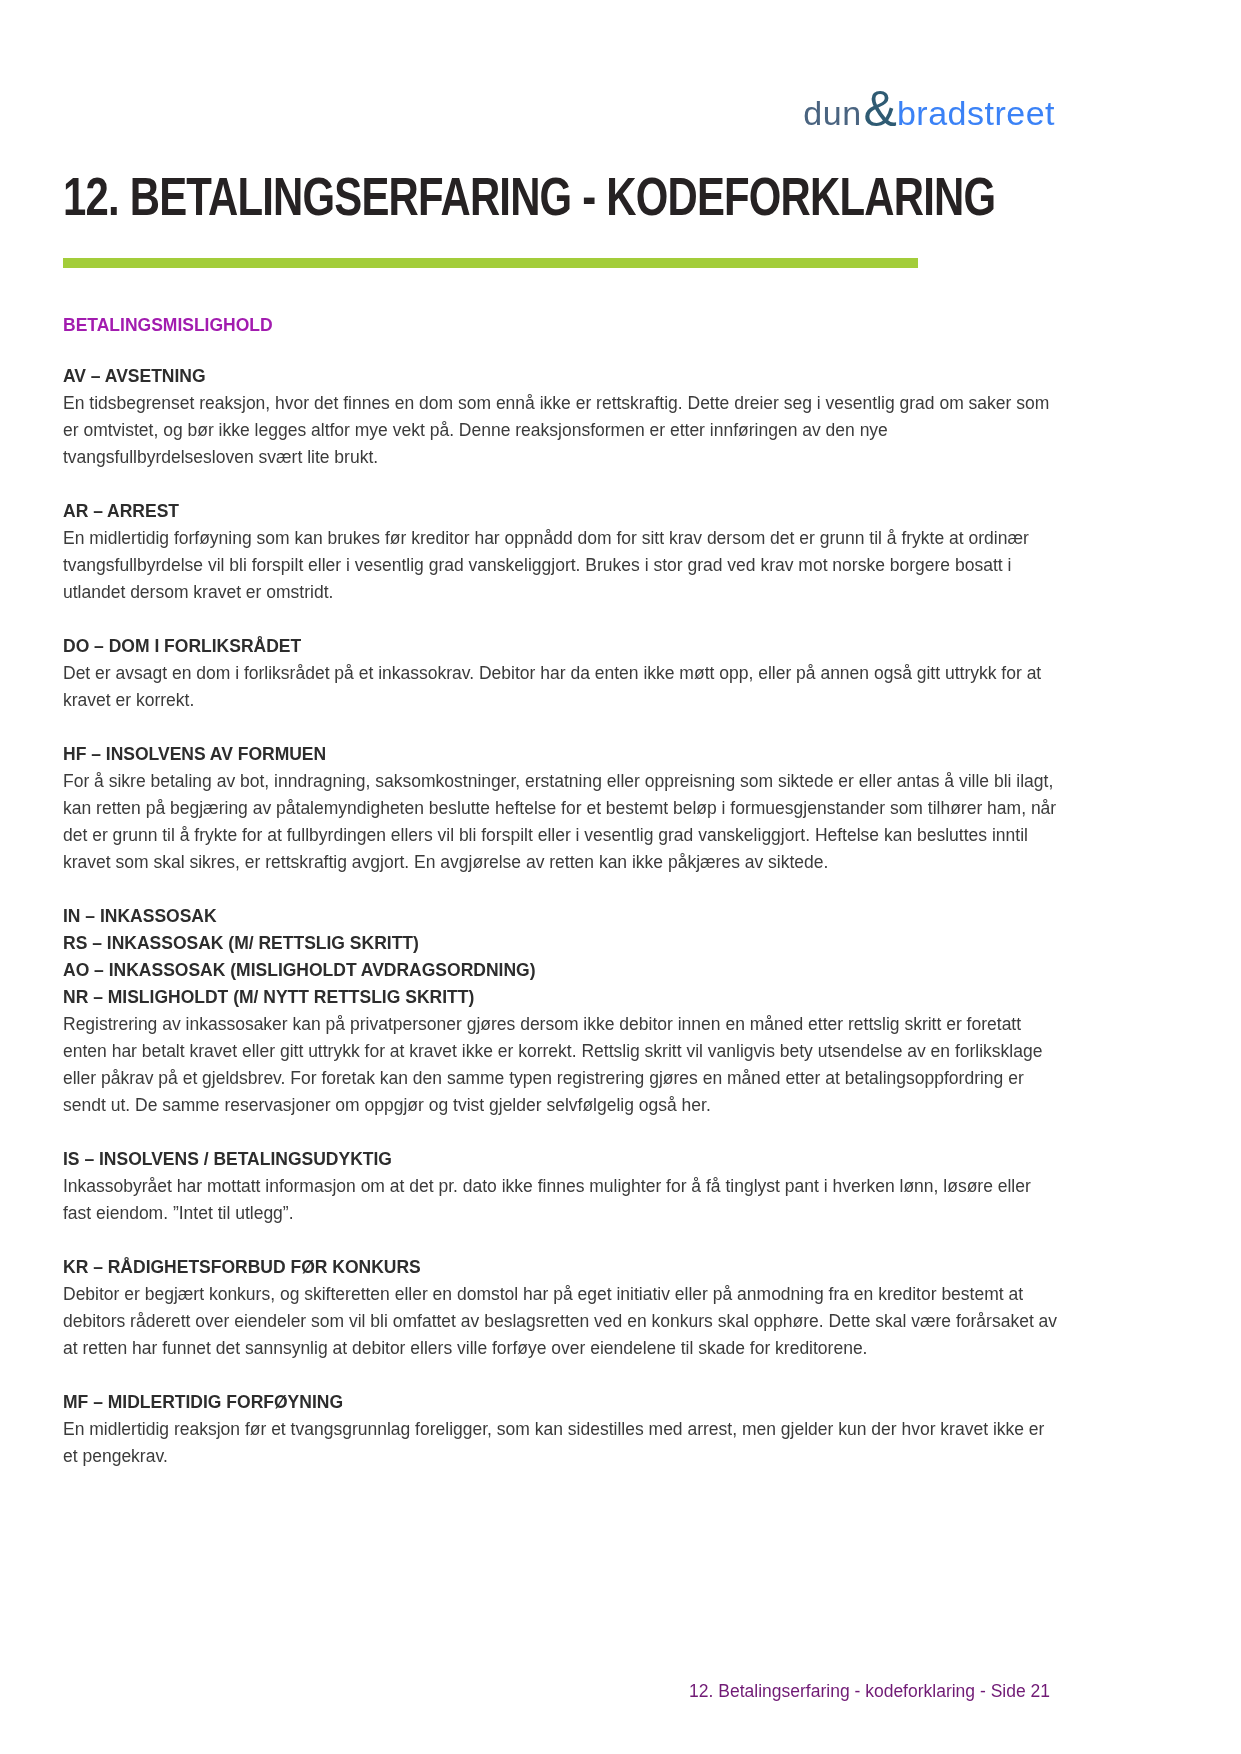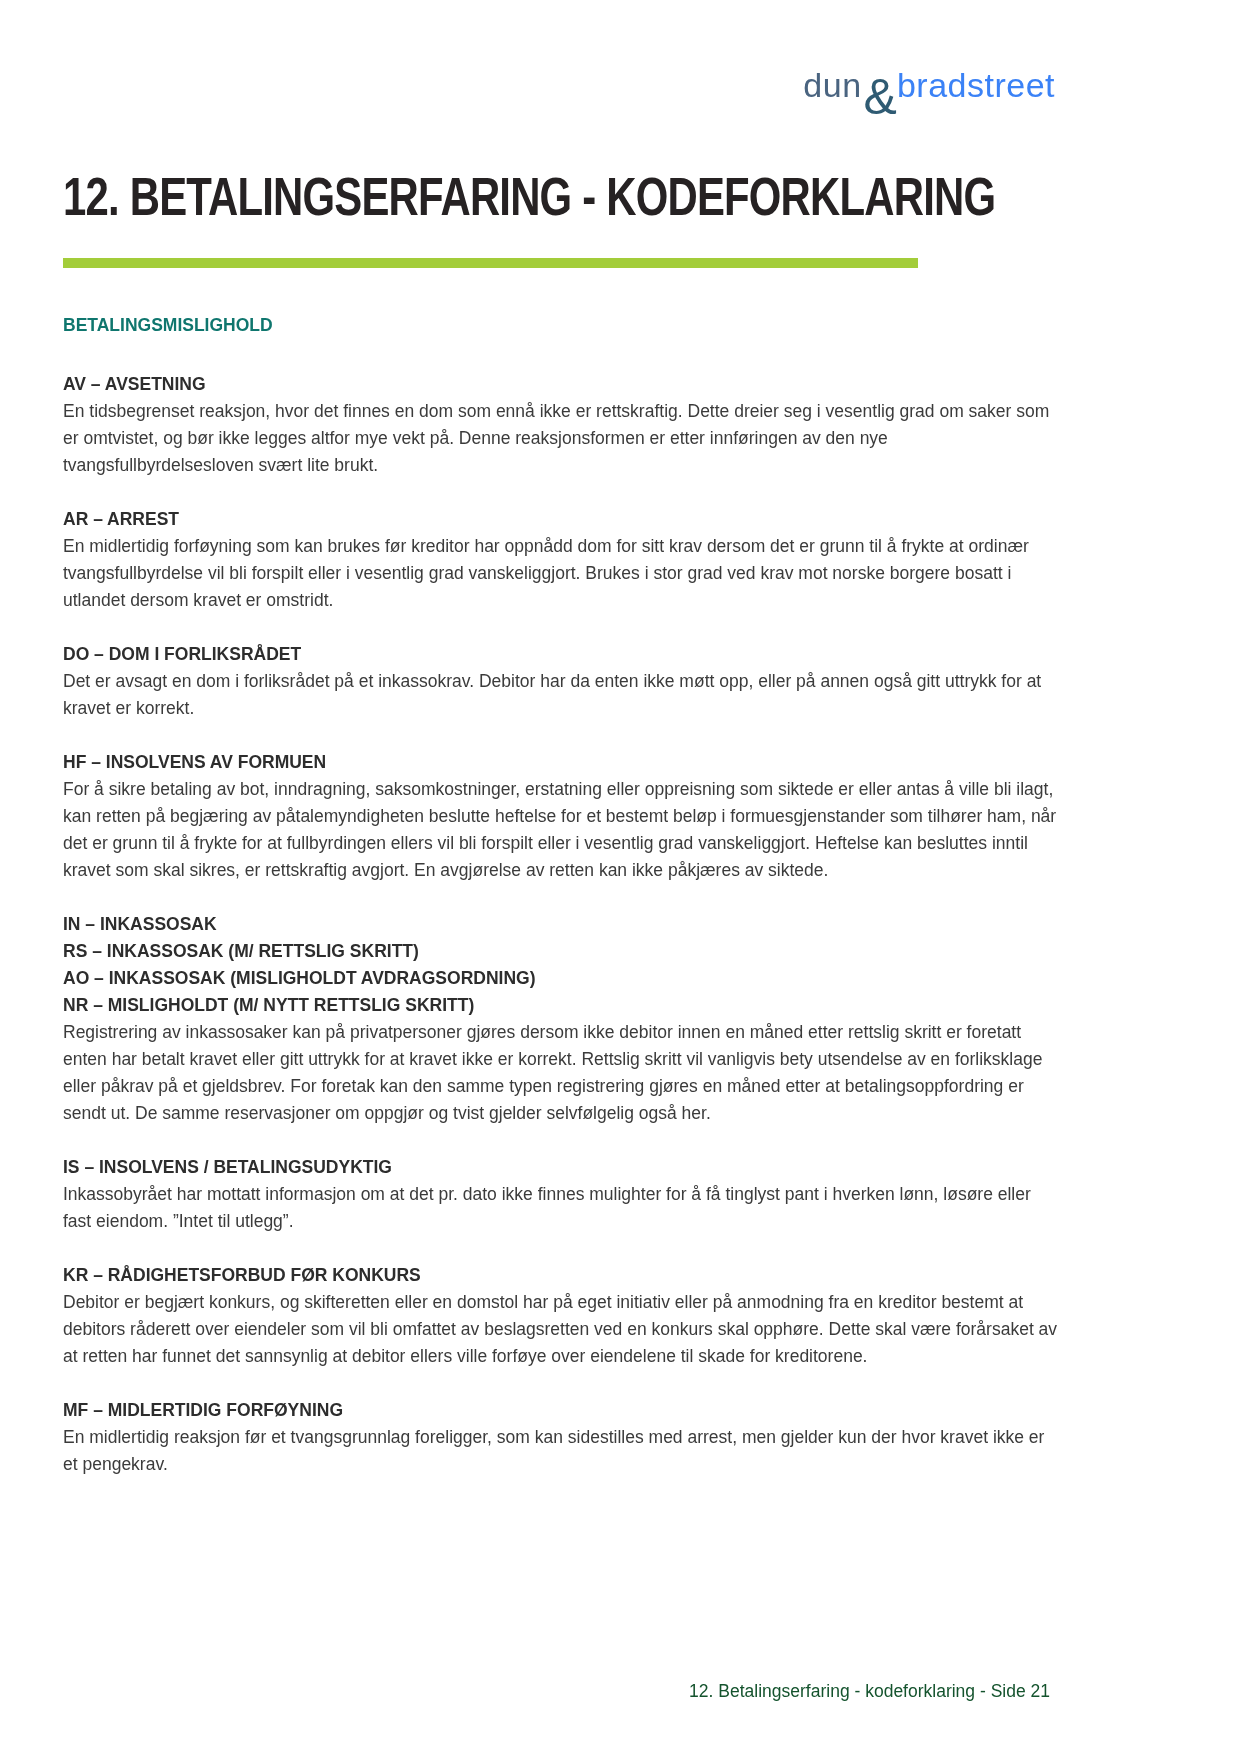--- a/index.html
+++ b/index.html
@@ -10,24 +10,24 @@
     margin: 0 auto;
     background: #ffffff;
     font-family: "Liberation Sans", sans-serif;
     color: #3b3b3b;
     overflow: hidden;
   }
 
   
   .logo {
     position: absolute;
-    top: 68px;
+    top: 80px;
     right: 186px;
     display: flex;
-    align-items: flex-start;
+    align-items: flex-end;
     line-height: 1;
     user-select: none;
   }
   .logo .word-dun   { font-size: 34px; letter-spacing: 0.5px; }
   .logo .amp {
     font-size: 50px;
     font-weight: 400;
     margin: 0 0px 0 2px;
     position: relative;
     top: 4px;
@@ -60,39 +60,39 @@
   .content {
     position: absolute;
     left: 63px;
     top: 312px;
     width: 995px;
     font-size: 17.5px;
     line-height: 27px;
   }
   .intro-heading {
     font-weight: 700;
-    color: #0f766e;
-    margin: 0 0 32px 0;
+    color: #a21caf;
+    margin: 0 0 24px 0;
   }
   .section .h {
     font-weight: 700;
     color: #2d2d2d;
   }
   .section p {
     margin: 0 0 27px 0;
     color: #3b3b3b;
   }
 
   
   .footer {
     position: absolute;
     right: 191px;
     bottom: 52px;
     font-size: 17.5px;
-    color: #14532d;
+    color: #701a75;
   }
 </style>
 </head>
 <body>
 
 <div class="page">
 
   <div class="logo">
     <span class="word-dun" style="color: rgb(74, 100, 128);">dun</span>
     <span class="amp" style="color: rgb(47, 91, 115);">&amp;</span>

